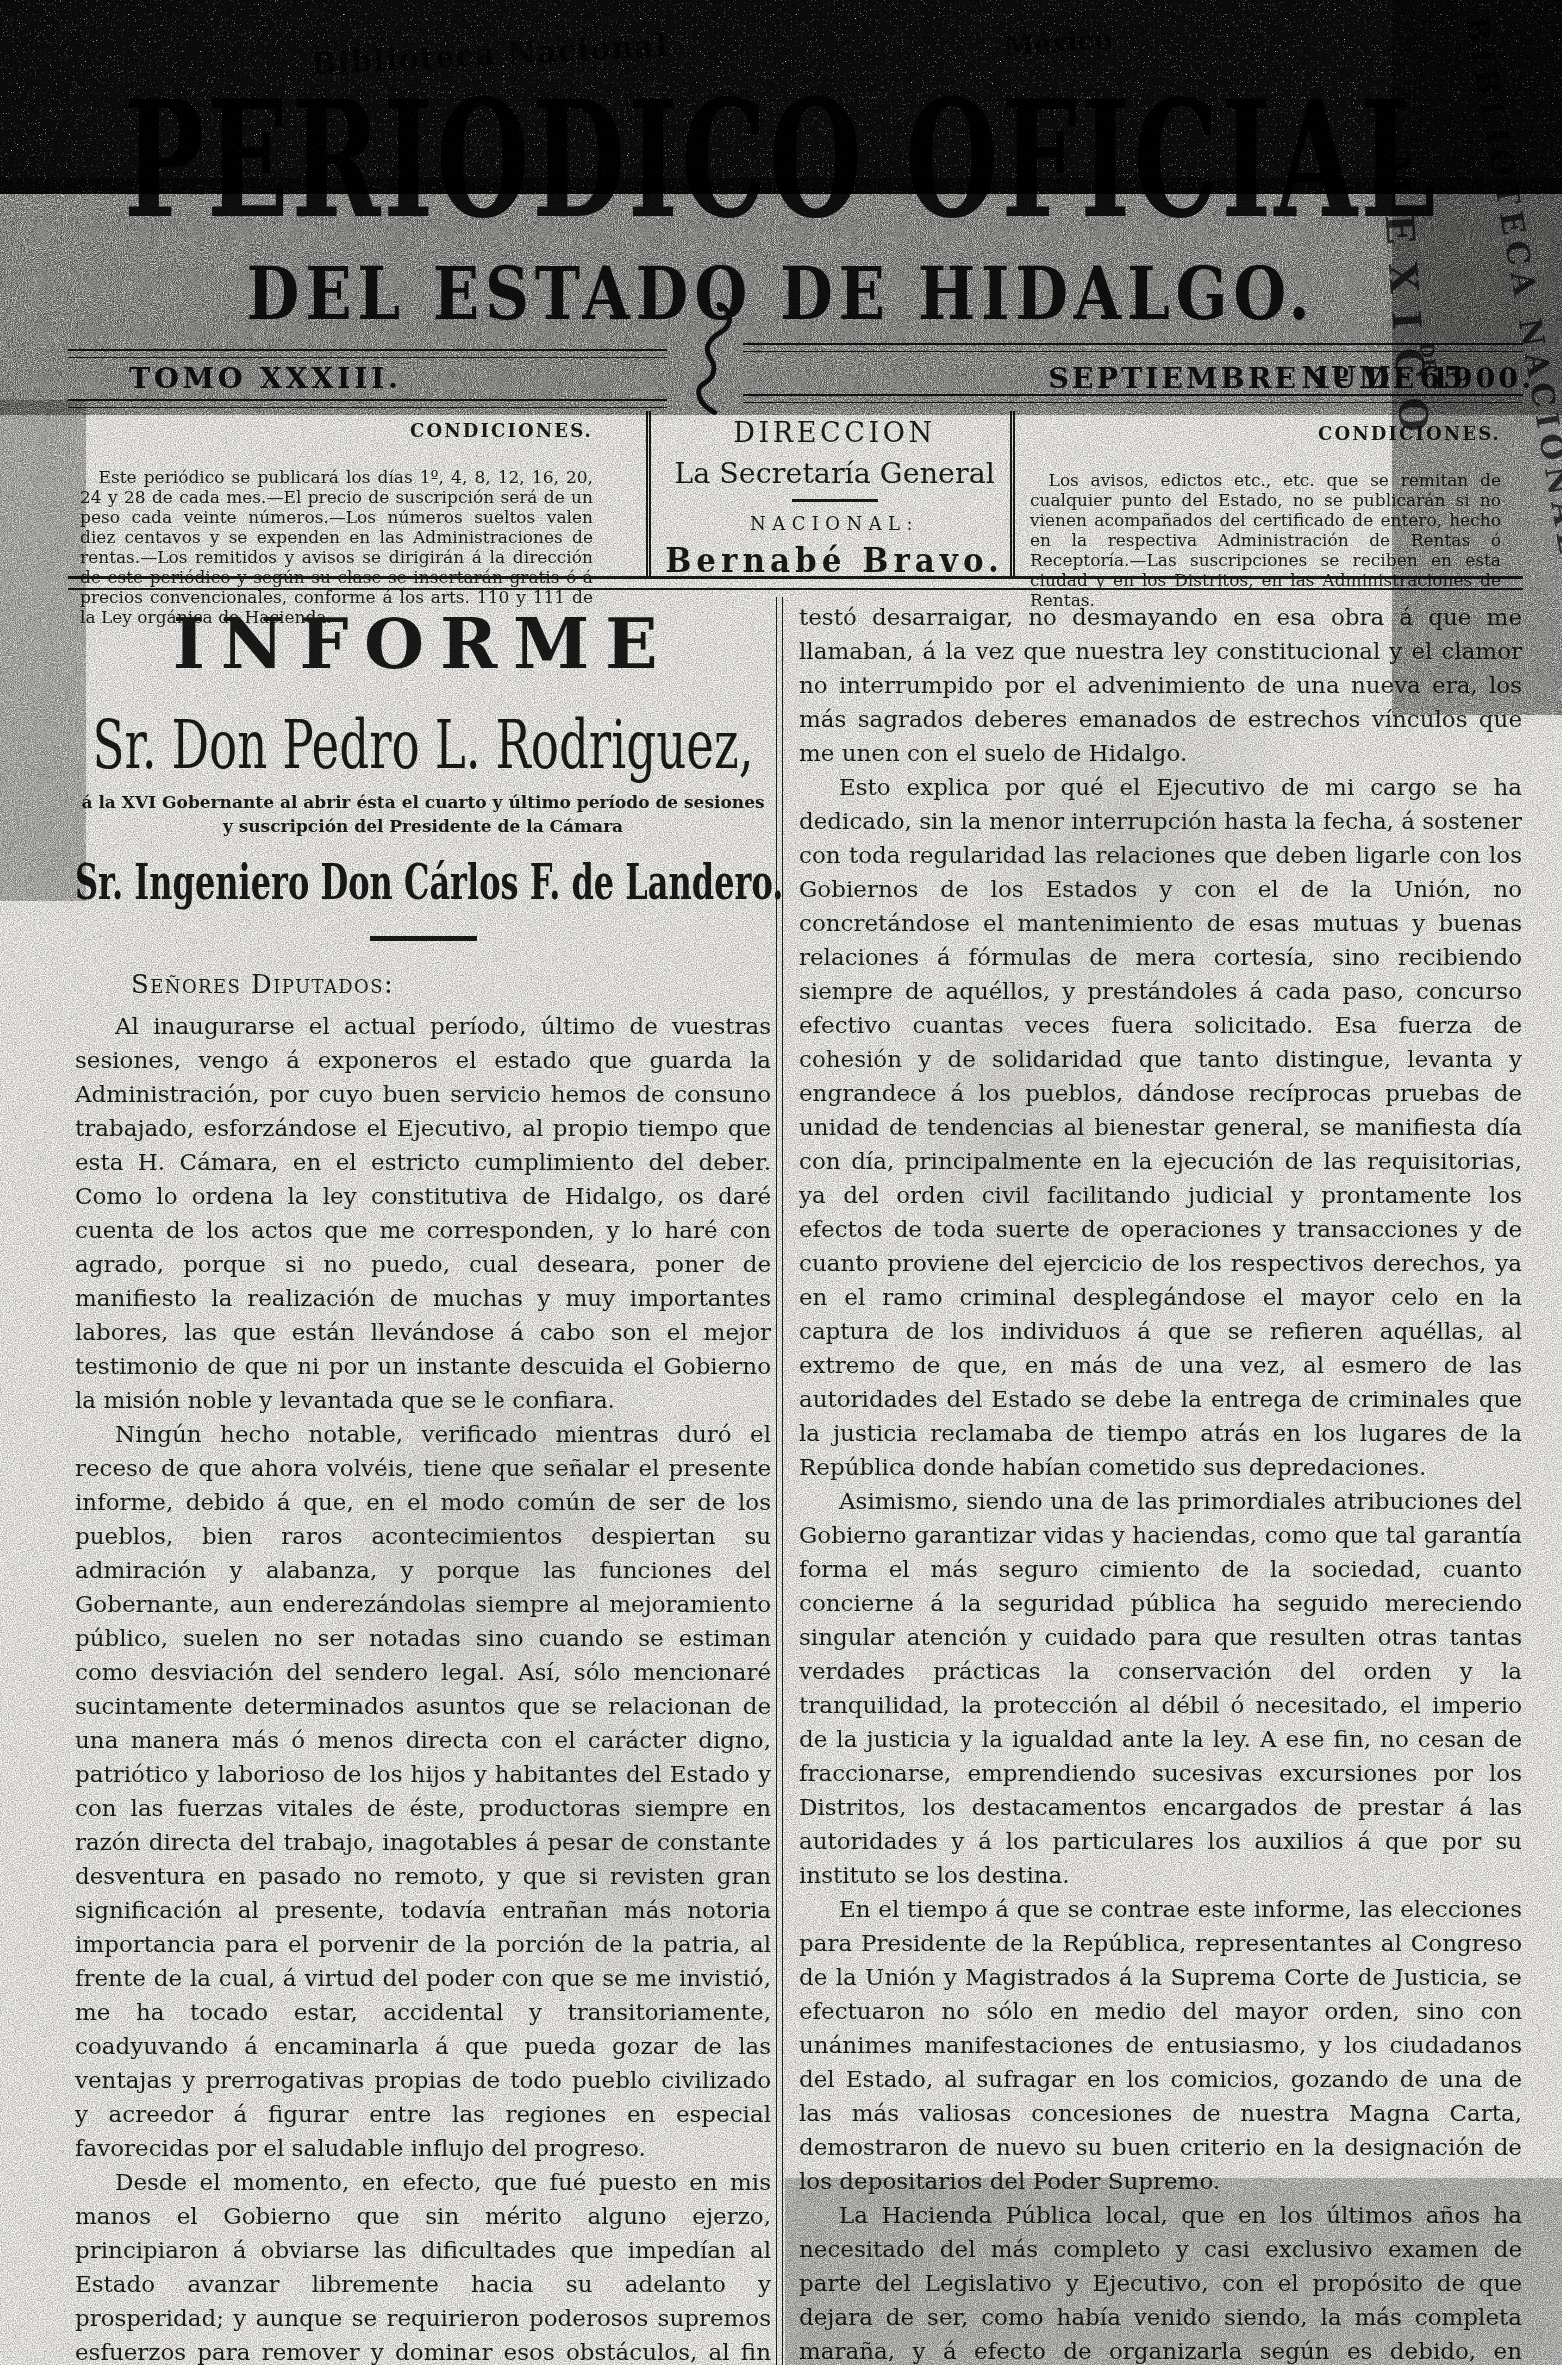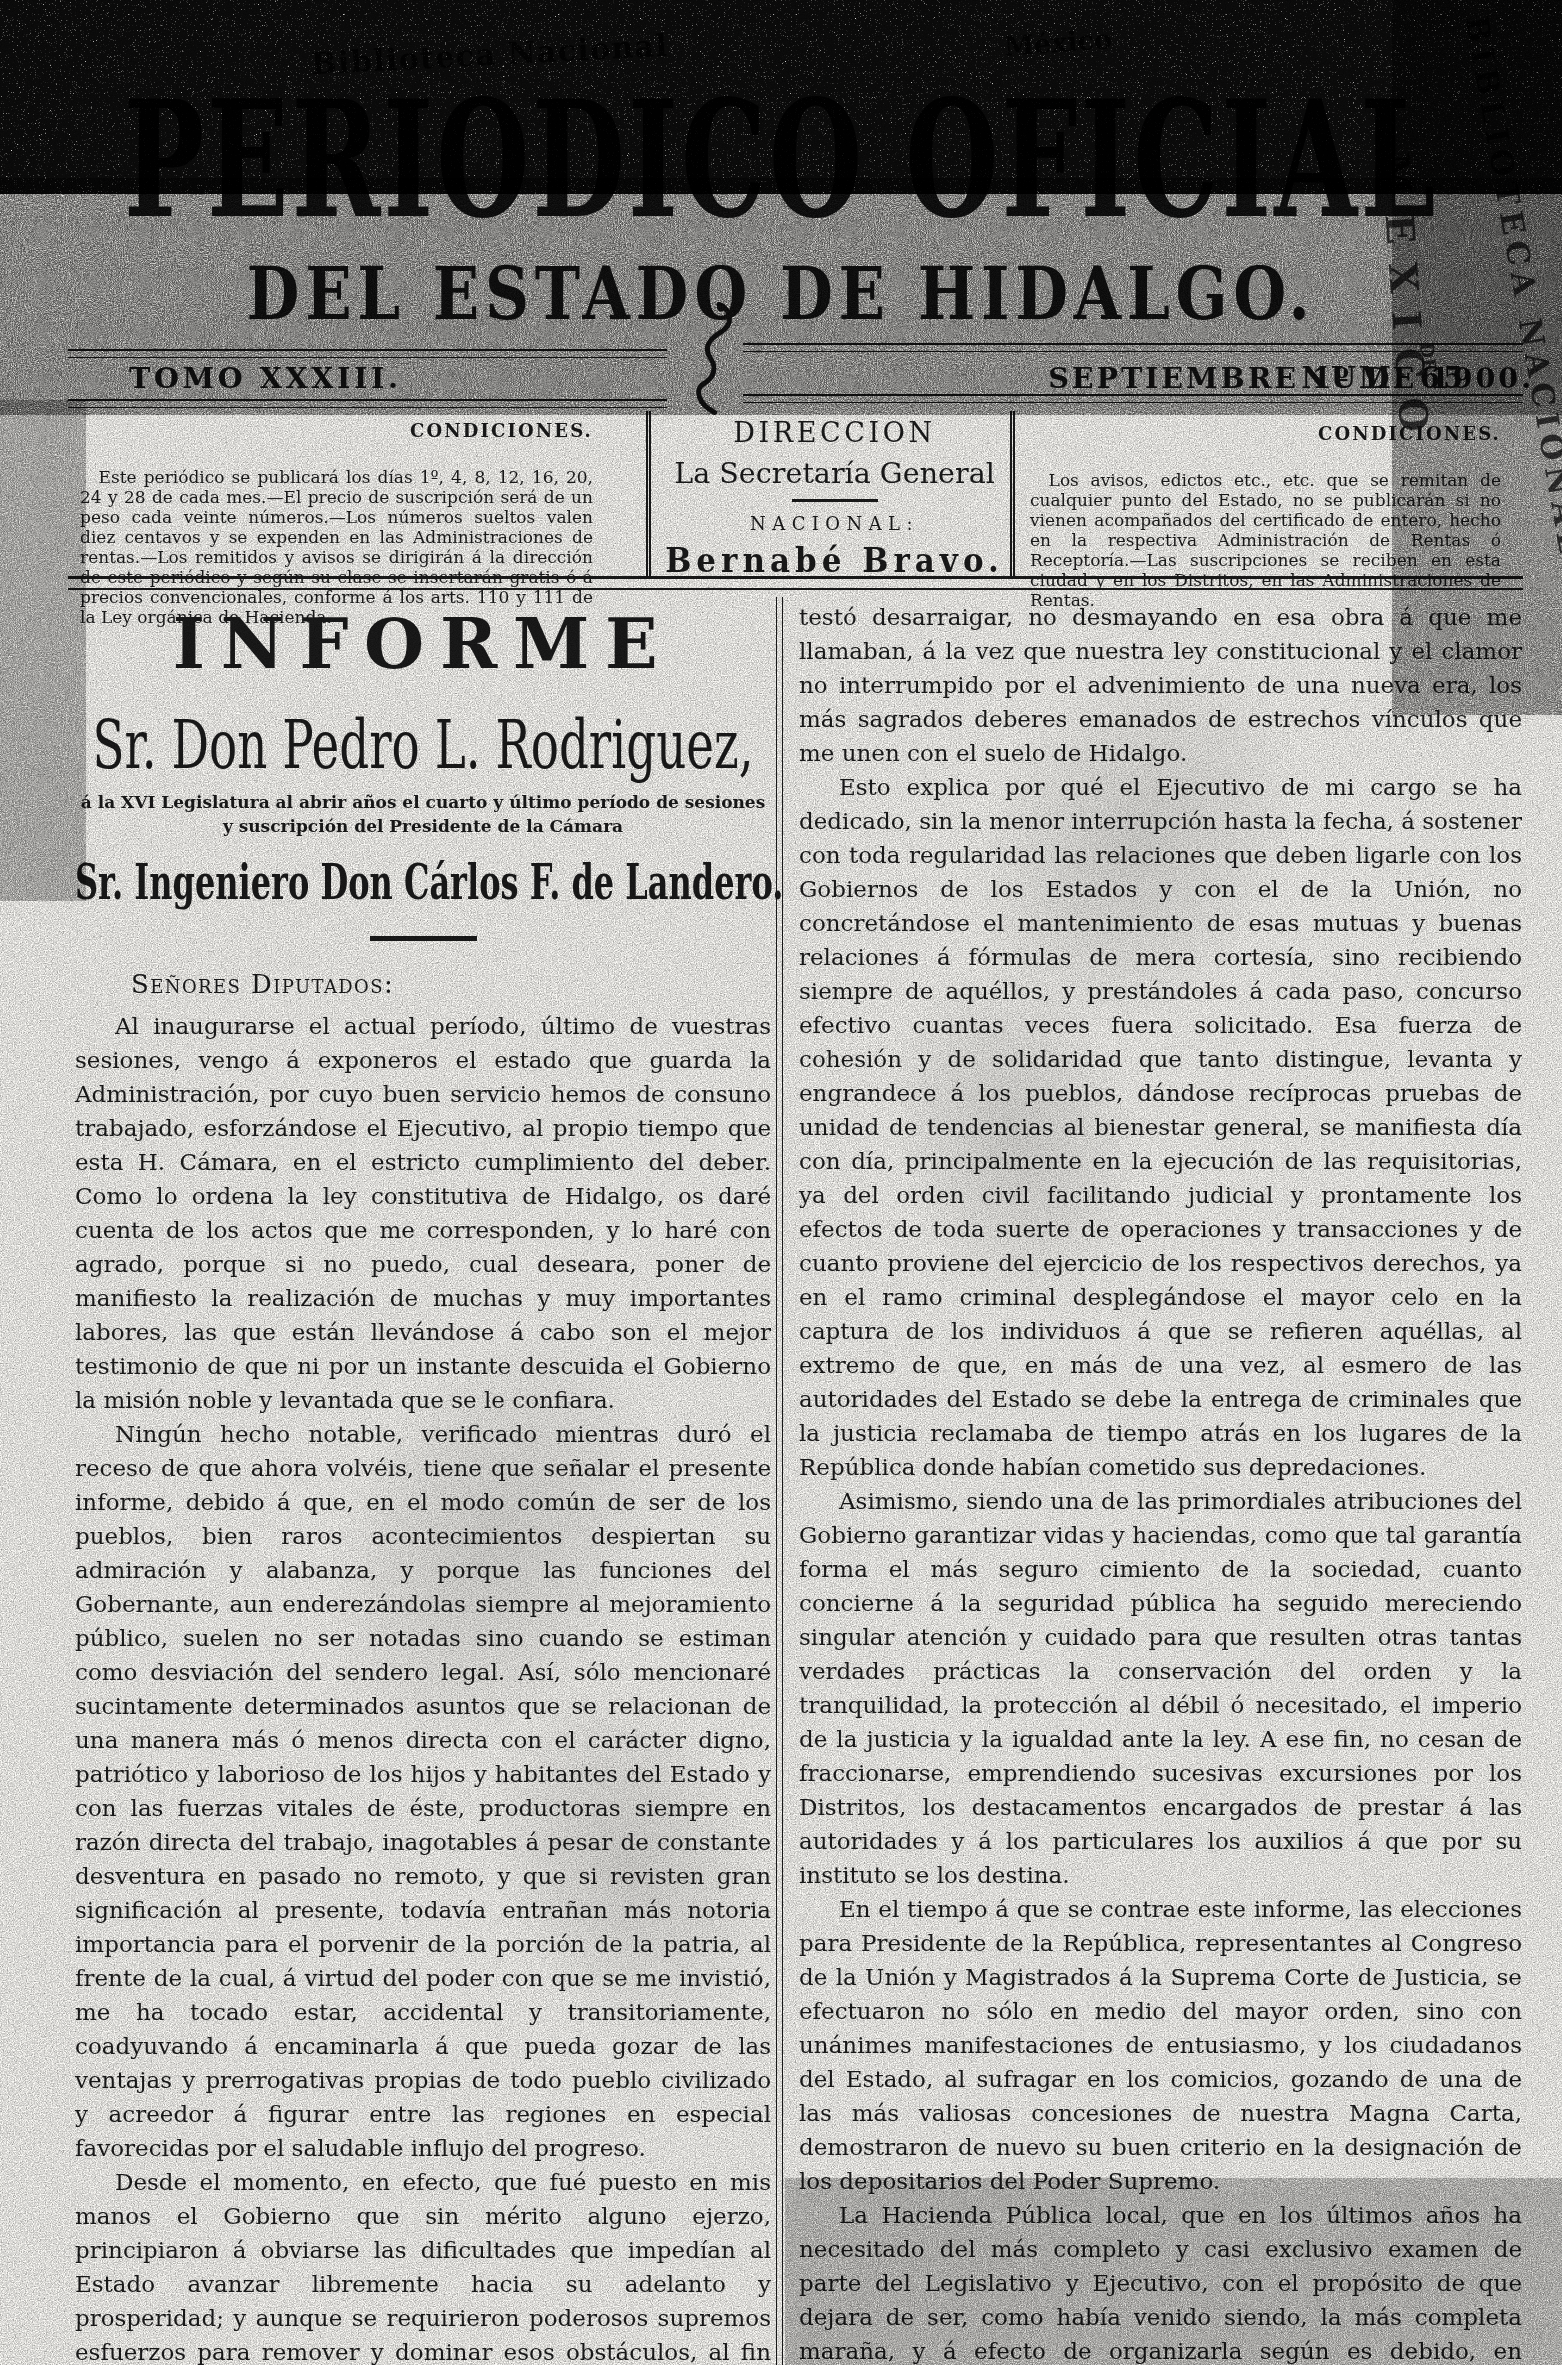--- a/index.html
+++ b/index.html
@@ -121,21 +121,21 @@
     <div class="cond-text">Los avisos, edictos etc., etc. que se remitan de cualquier punto del Estado, no se publicarán si no vienen acompañados del certificado de entero, hecho en la respectiva Administración de Rentas ó Receptoría.—Las suscripciones se reciben en esta ciudad y en los Distritos, en las Administraciones de Rentas.</div>
   </div>
 
   <div class="hr-heavy" style="top:576px; left:68px; width:1455px;"></div>
 
   <div class="col-divider"></div>
 
   <div class="col col-left">
     <div class="informe">INFORME</div>
     <div class="governor">Sr. Don Pedro L. Rodriguez,</div>
-    <div class="dedication">á la XVI Legislatura al abrir años el cuarto y último período de sesiones</div>
+    <div class="dedication">á la XVI Gobernante al abrir ésta el cuarto y último período de sesiones</div>
     <div class="dedication" style="margin-top:0;">y suscripción del Presidente de la Cámara</div>
     <div class="president">Sr. Ingeniero Don Cárlos F. de Landero.</div>
     <div class="head-divider"></div>
     <div class="salutation">Señores Diputados:</div>
     <p class="bodytext">Al inaugurarse el actual período, último de vuestras sesiones, vengo á exponeros el estado que guarda la Administración, por cuyo buen servicio hemos de consuno trabajado, esforzándose el Ejecutivo, al propio tiempo que esta H. Cámara, en el estricto cumplimiento del deber. Como lo ordena la ley constitutiva de Hidalgo, os daré cuenta de los actos que me corresponden, y lo haré con agrado, porque si no puedo, cual deseara, poner de manifiesto la realización de muchas y muy importantes labores, las que están llevándose á cabo son el mejor testimonio de que ni por un instante descuida el Gobierno la misión noble y levantada que se le confiara.</p>
     <p class="bodytext">Ningún hecho notable, verificado mientras duró el receso de que ahora volvéis, tiene que señalar el presente informe, debido á que, en el modo común de ser de los pueblos, bien raros acontecimientos despiertan su admiración y alabanza, y porque las funciones del Gobernante, aun enderezándolas siempre al mejoramiento público, suelen no ser notadas sino cuando se estiman como desviación del sendero legal. Así, sólo mencionaré sucintamente determinados asuntos que se relacionan de una manera más ó menos directa con el carácter digno, patriótico y laborioso de los hijos y habitantes del Estado y con las fuerzas vitales de éste, productoras siempre en razón directa del trabajo, inagotables á pesar de constante desventura en pasado no remoto, y que si revisten gran significación al presente, todavía entrañan más notoria importancia para el porvenir de la porción de la patria, al frente de la cual, á virtud del poder con que se me invistió, me ha tocado estar, accidental y transitoriamente, coadyuvando á encaminarla á que pueda gozar de las ventajas y prerrogativas propias de todo pueblo civilizado y acreedor á figurar entre las regiones en especial favorecidas por el saludable influjo del progreso.</p>
     <p class="bodytext">Desde el momento, en efecto, que fué puesto en mis manos el Gobierno que sin mérito alguno ejerzo, principiaron á obviarse las dificultades que impedían al Estado avanzar libremente hacia su adelanto y prosperidad; y aunque se requirieron poderosos supremos esfuerzos para remover y dominar esos obstáculos, al fin creo haber logrado, con la espontánea y eficaz ayuda de mis conciudadanos, aliviar un tanto los aflictivos é inveterados males que pesaban sobre ellos y que pro-</p>
   </div>
 
   <div class="col col-right">

